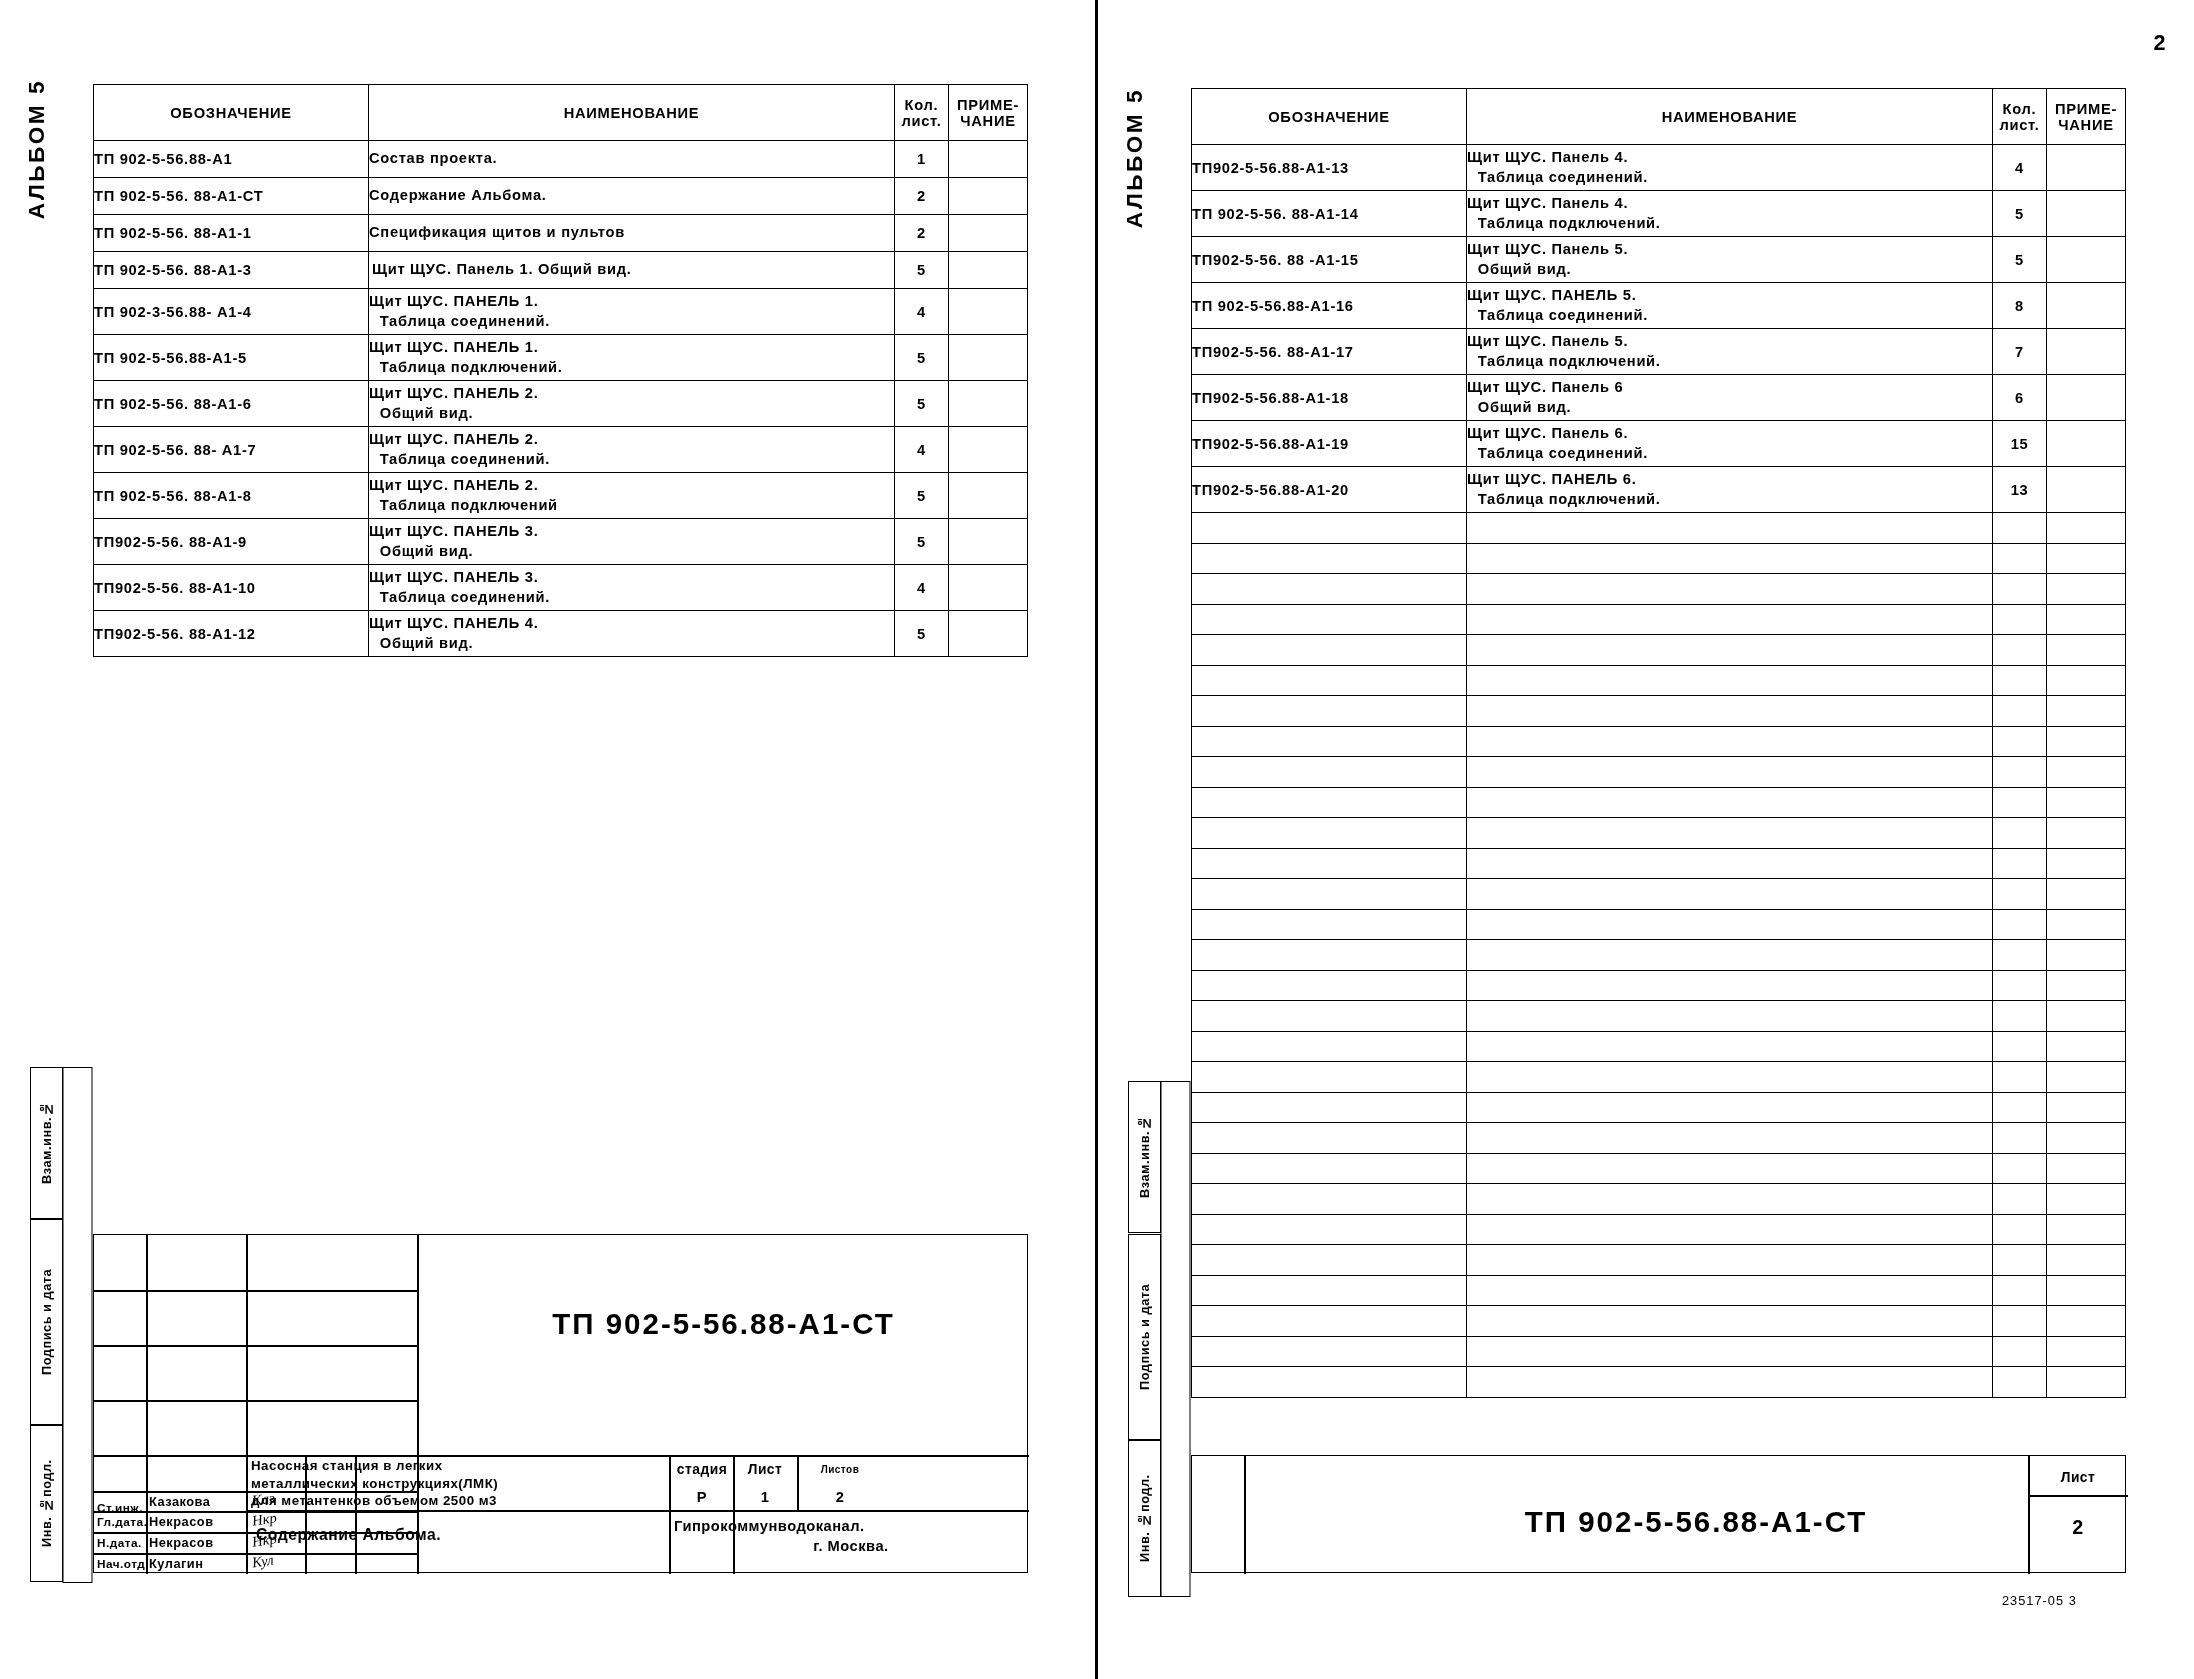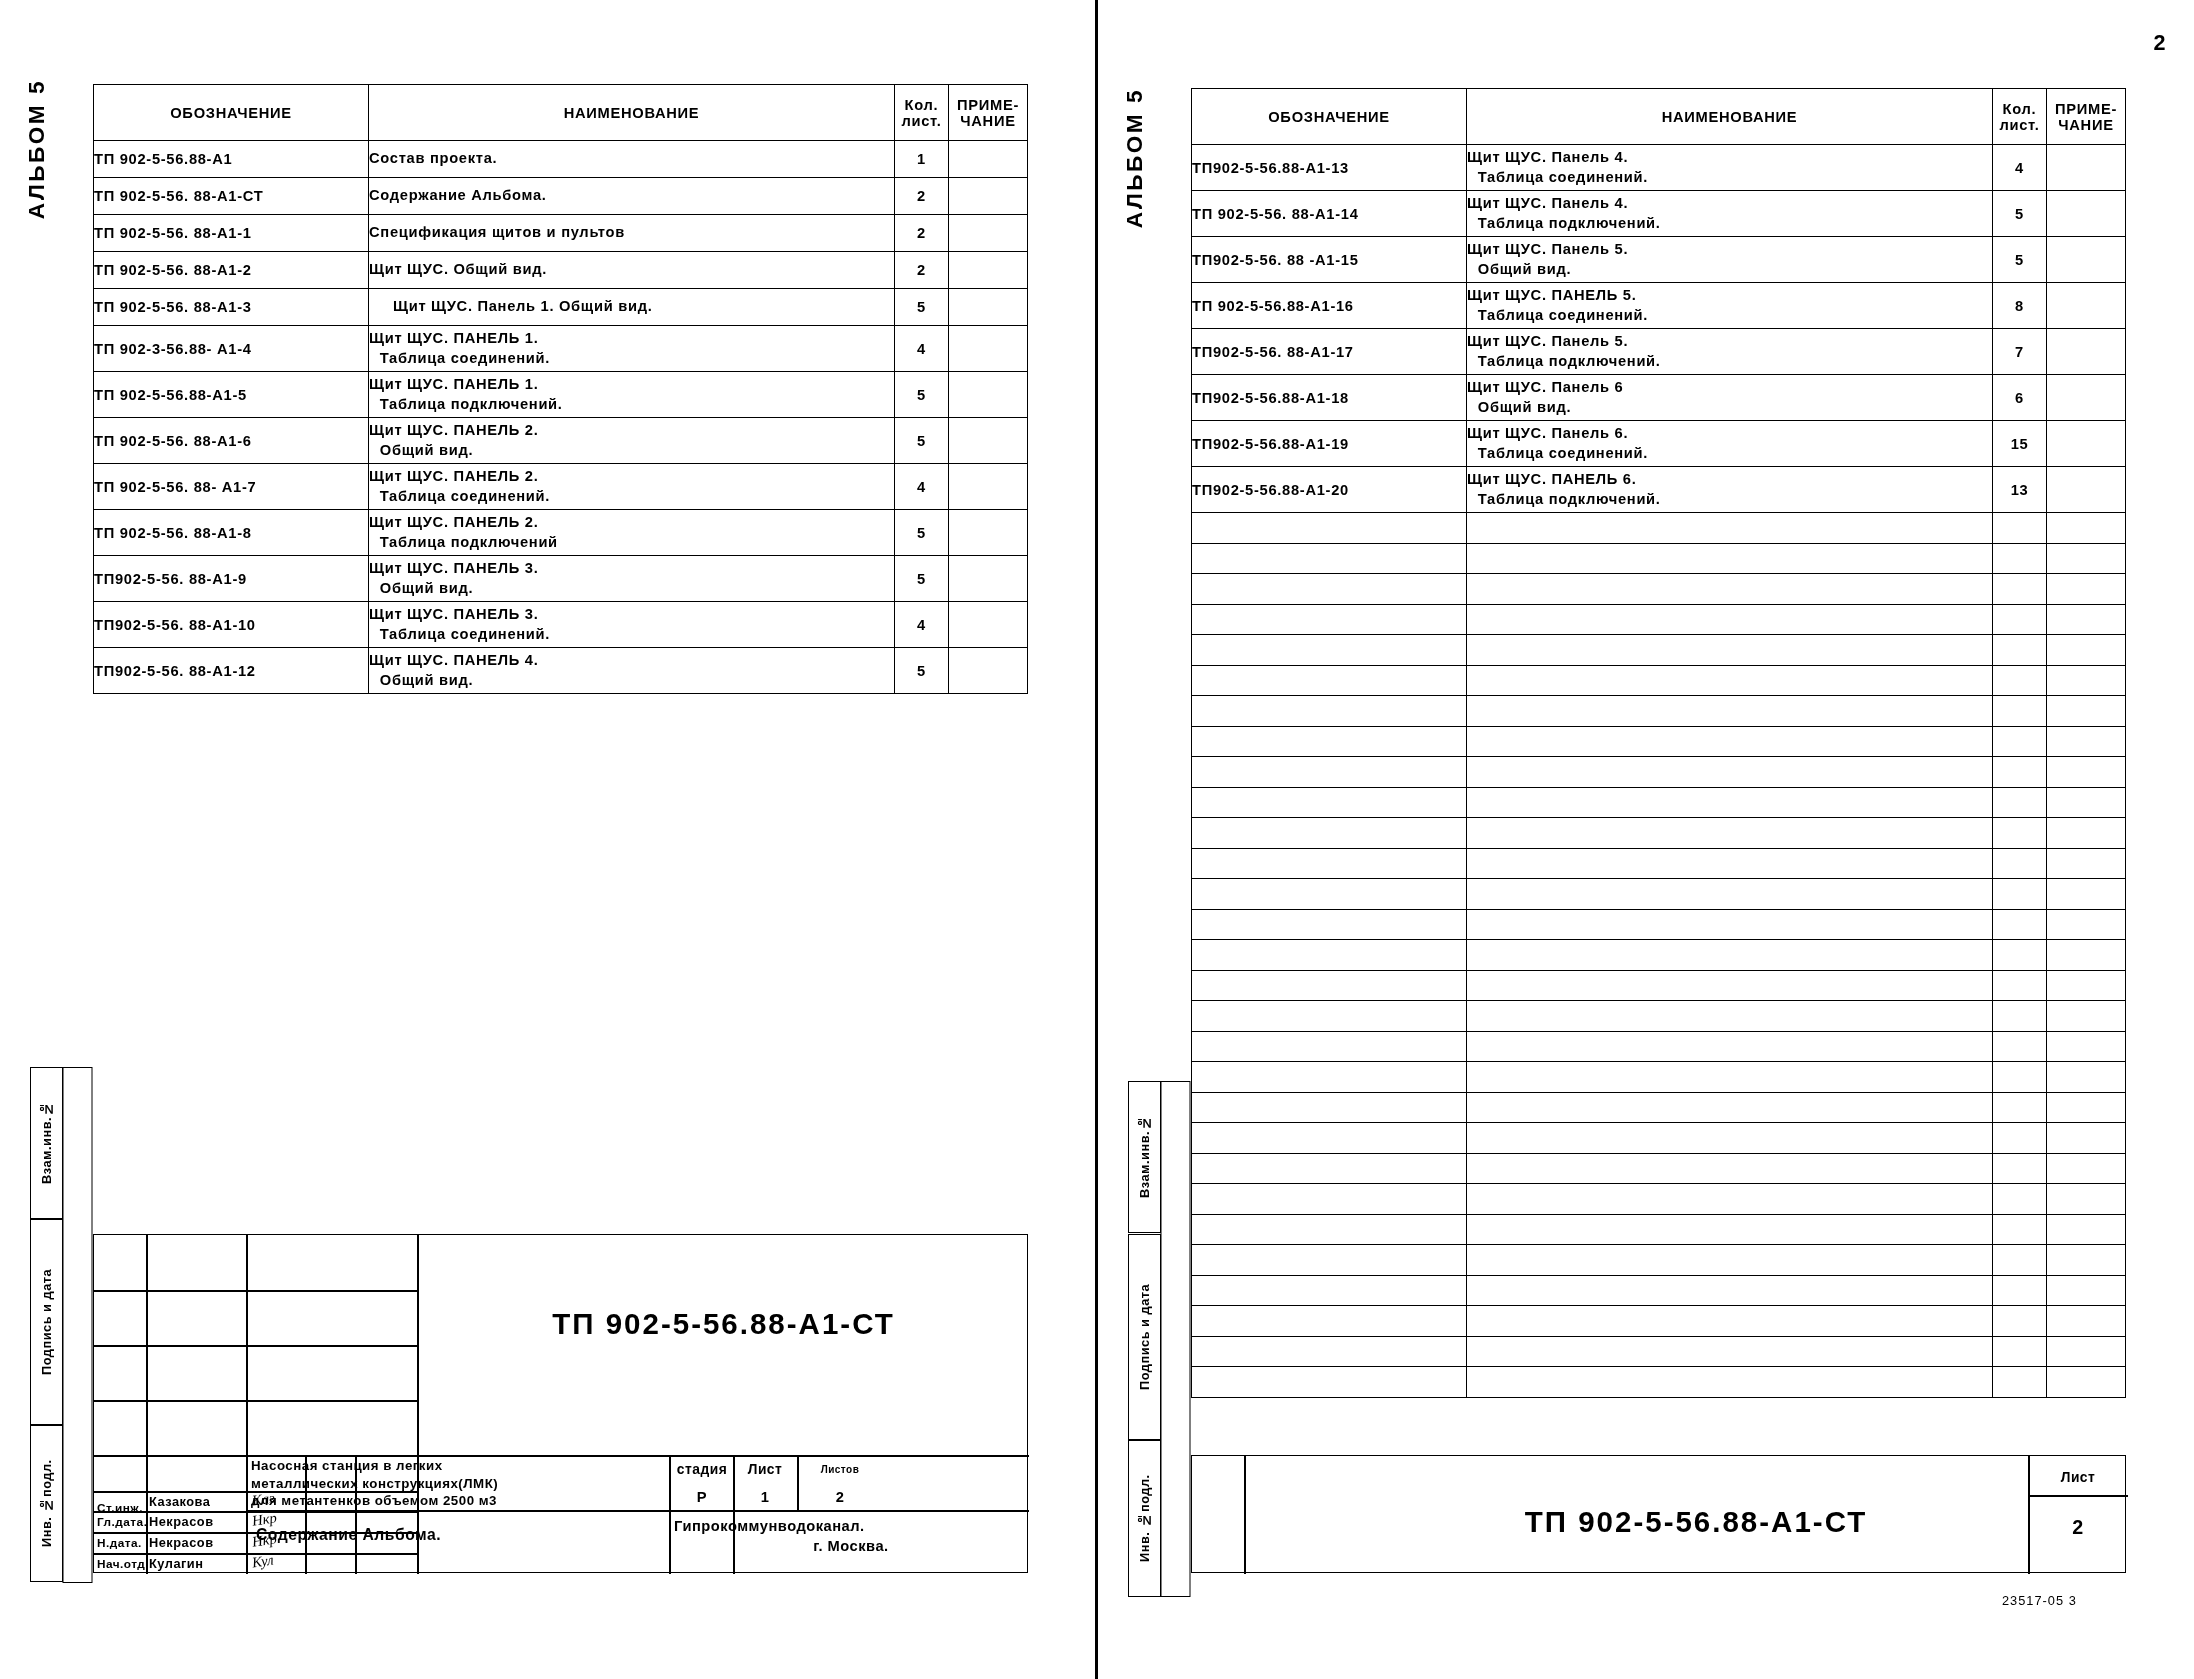--- a/index.html
+++ b/index.html
@@ -210,30 +210,22 @@
       </tr>
       <tr class="r1">
         <td class="cell-desig">ТП 902-5-56. 88-А1-1</td>
         <td class="cell-name">
           <span>Спецификация   щитов и пультов</span>
         </td>
         <td class="cell-qty">2</td>
         <td class="cell-note"></td>
       </tr>
       <tr class="r1">
-        <td class="cell-desig">ТП 902-5-56. 88-А1-2</td>
-        <td class="cell-name">
-          <span>Щит   ЩУС.   Общий   вид.</span>
-        </td>
-        <td class="cell-qty">2</td>
-        <td class="cell-note"></td>
-      </tr>
-      <tr class="r1">
         <td class="cell-desig">ТП 902-5-56. 88-А1-3</td>
-        <td class="cell-name" style="padding-left:24px;">
+        <td class="cell-name" style="padding-left:3px;">
           <span>Щит   ЩУС. Панель 1.  Общий  вид.</span>
         </td>
         <td class="cell-qty">5</td>
         <td class="cell-note"></td>
       </tr>
 
       <tr class="r2">
         <td class="cell-desig">ТП 902-3-56.88- А1-4</td>
         <td class="cell-name">
           <span>Щит    ЩУС.      ПАНЕЛЬ 1.</span>

